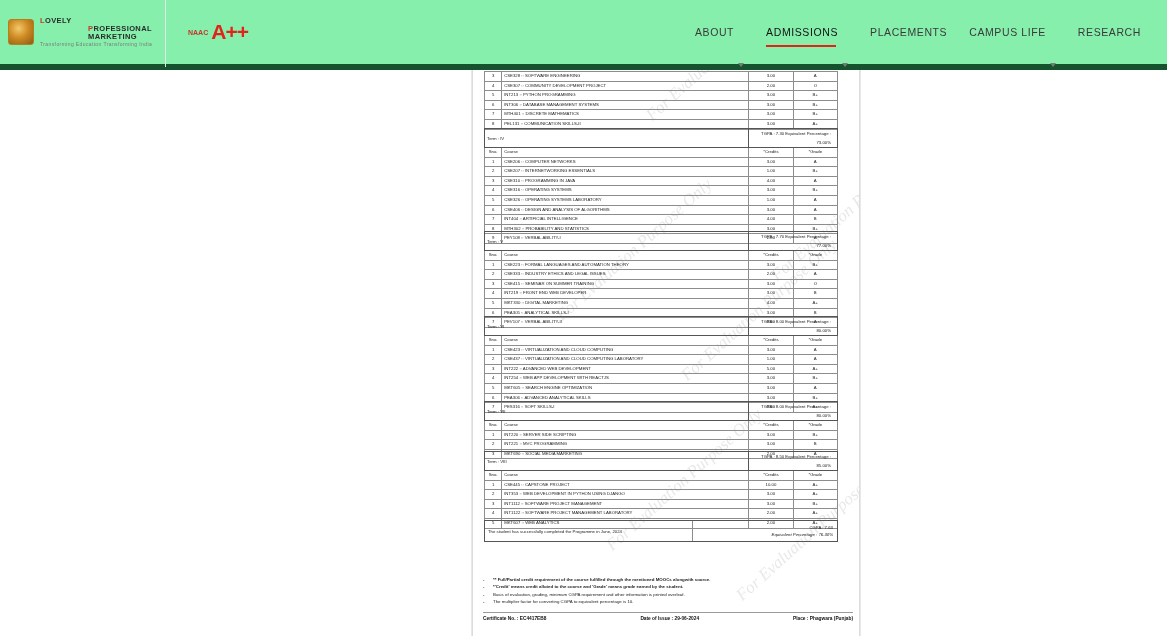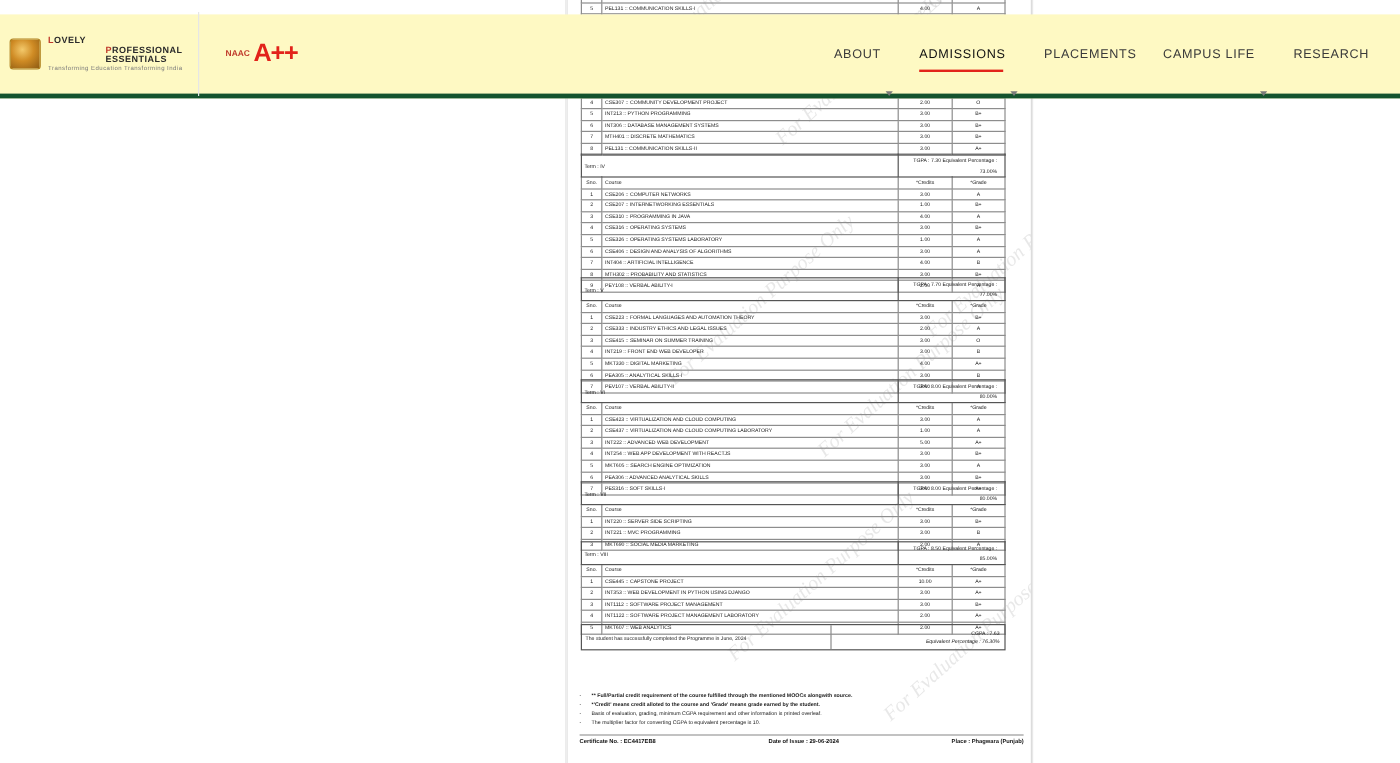--- a/index.html
+++ b/index.html
@@ -7,23 +7,23 @@
   body {
     width: 1167px; height: 636px;
     background: #ffffff;
     font-family: "Liberation Sans", sans-serif;
     overflow: hidden;
     position: relative;
   }
 
   
   .navbar {
-    position: absolute; top: 12px; left: 0; width: 1167px; height: 70px;
-    background: #fef9c3;
-    border-bottom: 4px solid #14532d;
+    position: absolute; top: 0; left: 0; width: 1167px; height: 70px;
+    background: #86efac;
+    border-bottom: 6px solid #14532d;
     z-index: 50;
     display: flex; align-items: center;
   }
   .brand-block {
     width: 166px; height: 70px;
     display: flex; align-items: center; gap: 6px;
     padding-left: 8px;
     border-right: 1px solid #e6e6e6;
   }
   .logo-mark {
@@ -538,21 +538,21 @@
   <div class="side-shade-left"></div>
   <div class="side-shade-right"></div>
 </div>
 
 <div class="navbar">
   <div class="brand-block">
     <div class="logo-mark"></div>
     <div class="logo-text">
       <div class="l1"><span class="cap">L</span><span>OVELY</span></div>
       <div class="l2"><span class="cap">P</span><span>ROFESSIONAL</span></div>
-      <div class="l2">ESSENTIALS</div>
+      <div class="l2">MARKETING</div>
       <div class="l3">Transforming Education Transforming India</div>
     </div>
   </div>
 
   <div class="naac-block">
     <div class="naac-label">NAAC</div>
     <div class="naac-grade">A++</div>
   </div>
 
   <div class="nav-spacer"></div>

